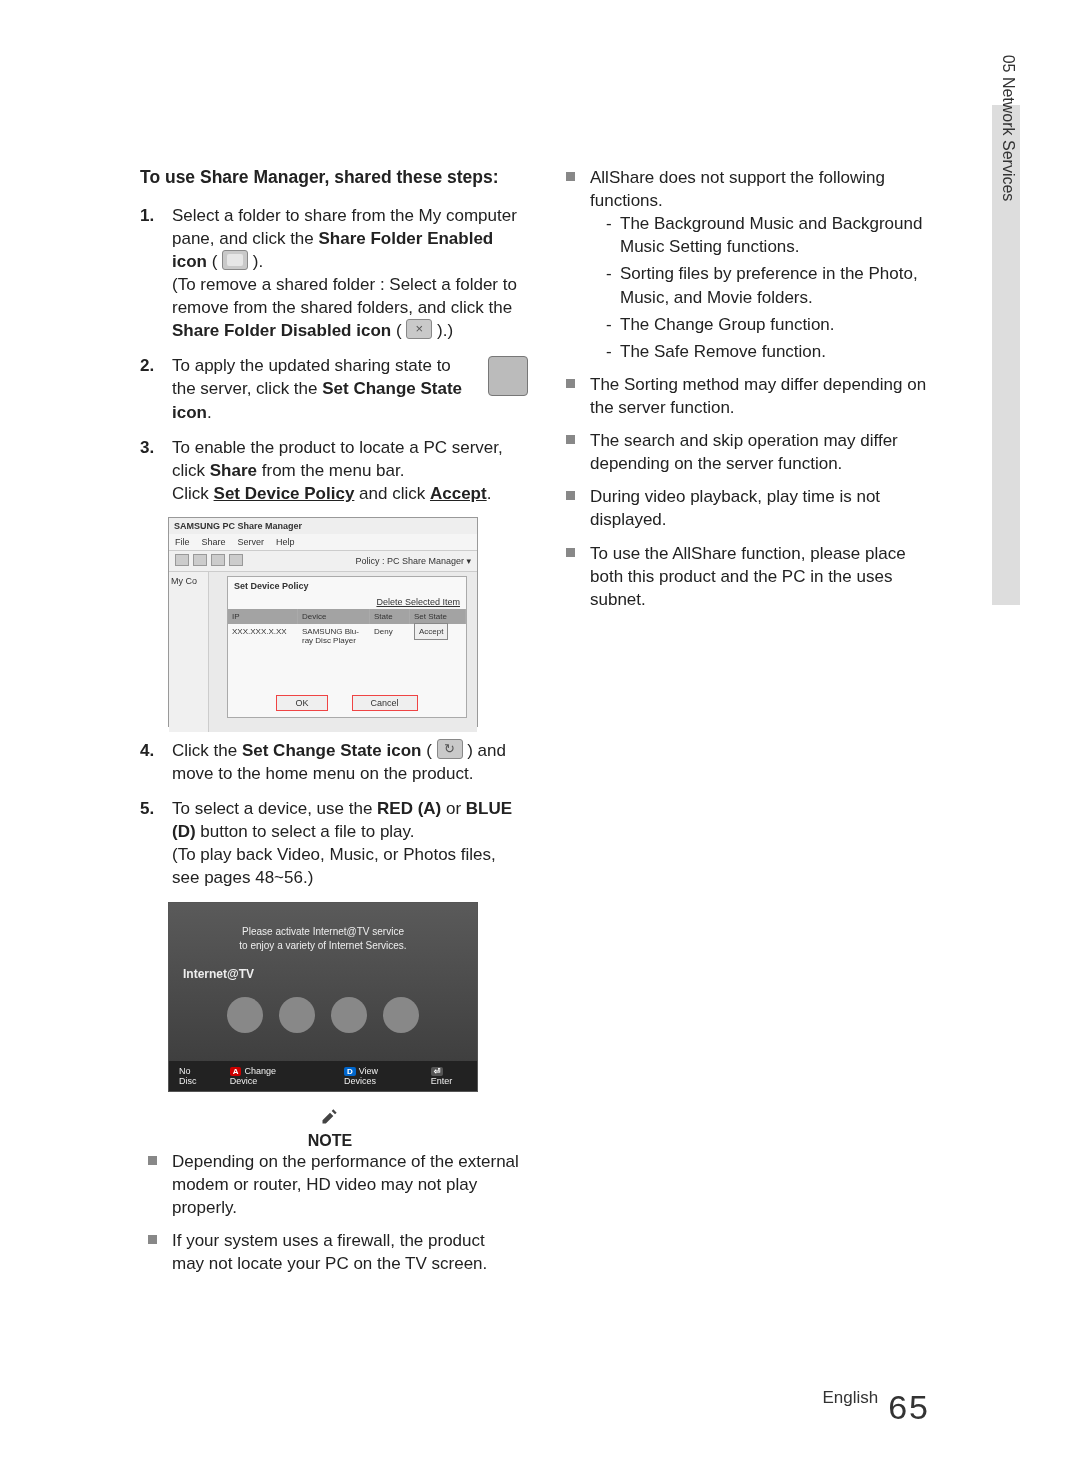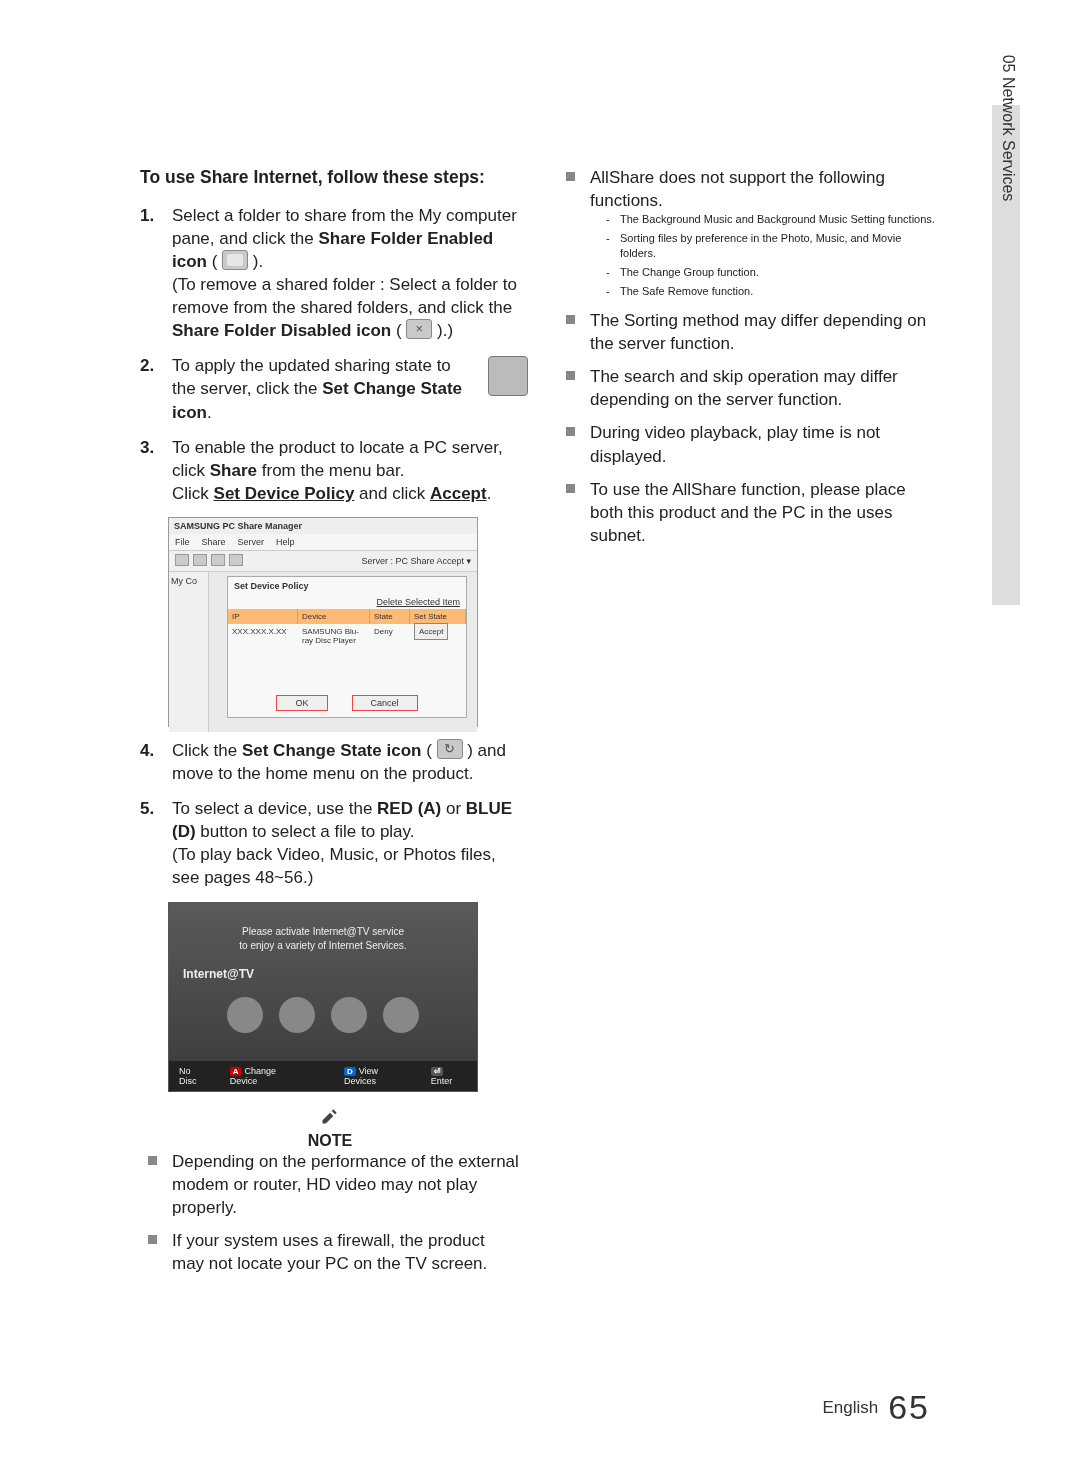--- a/index.html
+++ b/index.html
@@ -111,21 +111,21 @@
   .tool-icn{ display:inline-block; width:14px;height:12px;background:#ccc;border:1px solid #999;margin-right:4px;}
   .dlg-body{ display:flex; height:160px;}
   .dlg-side{ width:40px; background:#f0f0f0; border-right:1px solid #ccc; padding:4px 2px;}
   .dlg-main{ flex:1; position:relative; background:#eaeaea;}
   .dlg-overlay{
     position:absolute; left:18px; top:4px; right:10px; bottom:14px;
     background:#f8f8f8; border:1px solid #aaa;
   }
   .dlg-oh{ padding:4px 6px; font-weight:700;}
   .dlg-del{ text-align:right; padding:2px 6px; text-decoration:underline;}
-  .dlg-th{ display:flex; background:#fdba74; font-size:8px;}
+  .dlg-th{ display:flex; background:#a3a3a3; font-size:8px;}
   .dlg-th span{ padding:3px 4px; border-right:1px solid #aaa;}
   .dlg-th .c1{width:70px;} .dlg-th .c2{flex:1;} .dlg-th .c3{width:40px;} .dlg-th .c4{width:56px;}
   .dlg-row{ display:flex; font-size:8px;justify-content:flex-end;}
   .dlg-row span{ padding:3px 4px;}
   .dlg-row .c1{width:70px;} .dlg-row .c2{flex:1;} .dlg-row .c3{width:40px;} .dlg-row .c4{width:56px;}
   .dlg-btns{ position:absolute; left:0; right:0; bottom:6px; display:flex; gap:24px; justify-content:center;}
   .dlg-btn{ border:1px solid #ef4444; background:#efefef; padding:2px 18px; font-size:9px;}
   .accept{ border:1px solid #888; background:#efefef; padding:1px 8px; font-size:8px;}
 
   
@@ -154,46 +154,46 @@
     position:relative; padding-left:26px;
     font-size:17px; line-height:1.36; margin-bottom:10px;
   }
   ul.square > li::before{
     content:""; position:absolute; left:2px; top:6px;
     width:9px;height:9px; background:#888;
   }
   ul.dash{ list-style:none; padding-left:16px;}
   ul.dash > li{
     position:relative; padding-left:14px;
-    font-size:11px; line-height:1.36; margin-bottom:4px;
+    font-size:17px; line-height:1.36; margin-bottom:4px;
   }
   ul.dash > li::before{
     content:"-"; position:absolute; left:0; top:0;
   }
 
   
   .footer{
     position:absolute; right:150px; bottom:52px;
     font-size:17px; color:#333;
-    display:flex; align-items:center; gap:10px;
+    display:flex; align-items:flex-start; gap:10px;
   }
   .pagenum{ font-size:34px; letter-spacing:2px;}
 </style>
 </head>
 <body>
 
 <div class="page">
   <div class="side-tab">
     <span class="side-tab-text">05  Network Services</span>
   </div>
 
   <div class="columns">
 
     <div class="col col-left">
-      <div class="section-head">To use Share Internet, follow these steps:</div>
+      <div class="section-head">To use Share Manager, shared these steps:</div>
 
       <ol class="steps">
         <li>
           <span>Select a folder to share from the My computer pane, and click the </span><b>Share Folder Enabled icon</b><span> ( </span><span class="inline-icon folder"></span><span> ).</span><br>
           <span>(To remove a shared folder : Select a folder to remove from the shared folders, and click the </span><b>Share Folder Disabled icon</b><span> ( </span><span class="inline-icon folder-x"></span><span> ).)</span>
         </li>
 
         <li style="position:relative; padding-right:44px;">
           <span>To apply the updated sharing state to the server, click the </span><b>Set Change State icon</b><span>.</span>
           <span class="step-side-icon"></span>
@@ -208,21 +208,21 @@
       <div class="dlg-wrap">
         <div class="dlg-title">SAMSUNG PC Share Manager</div>
         <div class="dlg-menu">
           <span>File</span>
           <span>Share</span>
           <span>Server</span>
           <span>Help</span>
         </div>
         <div class="dlg-tools">
           <span><span class="tool-icn"></span><span class="tool-icn"></span><span class="tool-icn"></span><span class="tool-icn"></span></span>
-          <span>Server : PC Share Accept ▾</span>
+          <span>Policy : PC Share Manager ▾</span>
         </div>
         <div class="dlg-body">
           <div class="dlg-side"><span>My Co</span></div>
           <div class="dlg-main">
             <div class="dlg-overlay">
               <div class="dlg-oh">Set Device Policy</div>
               <div class="dlg-del">Delete Selected Item</div>
               <div class="dlg-th">
                 <span class="c1">IP</span>
                 <span class="c2">Device</span>

